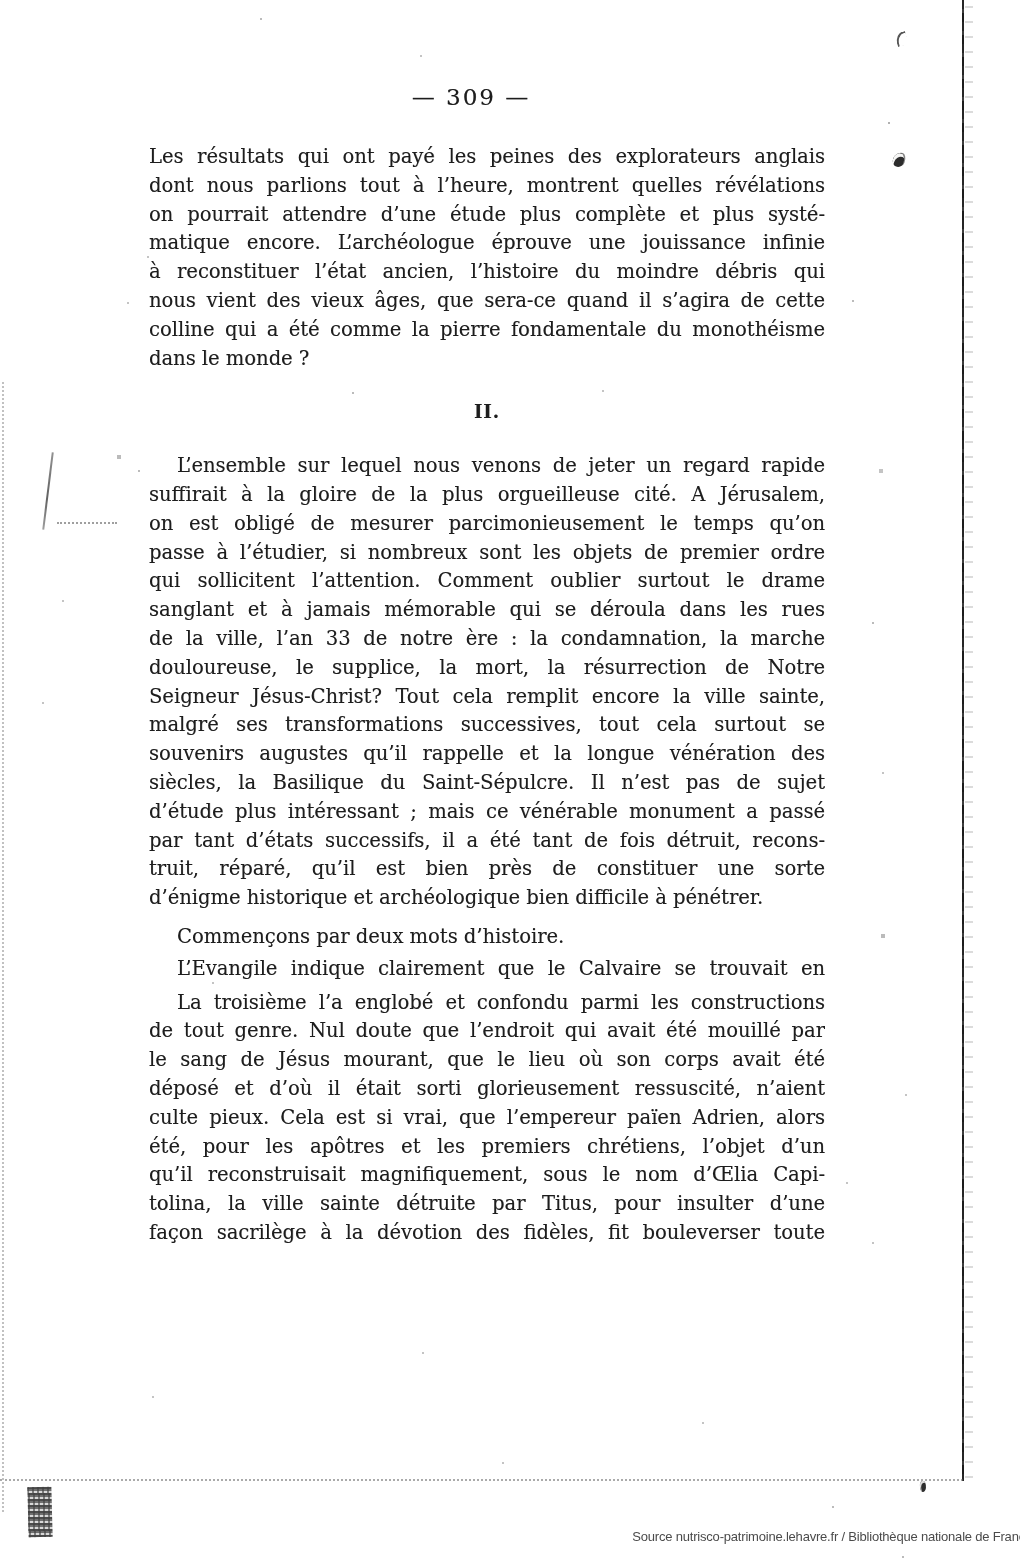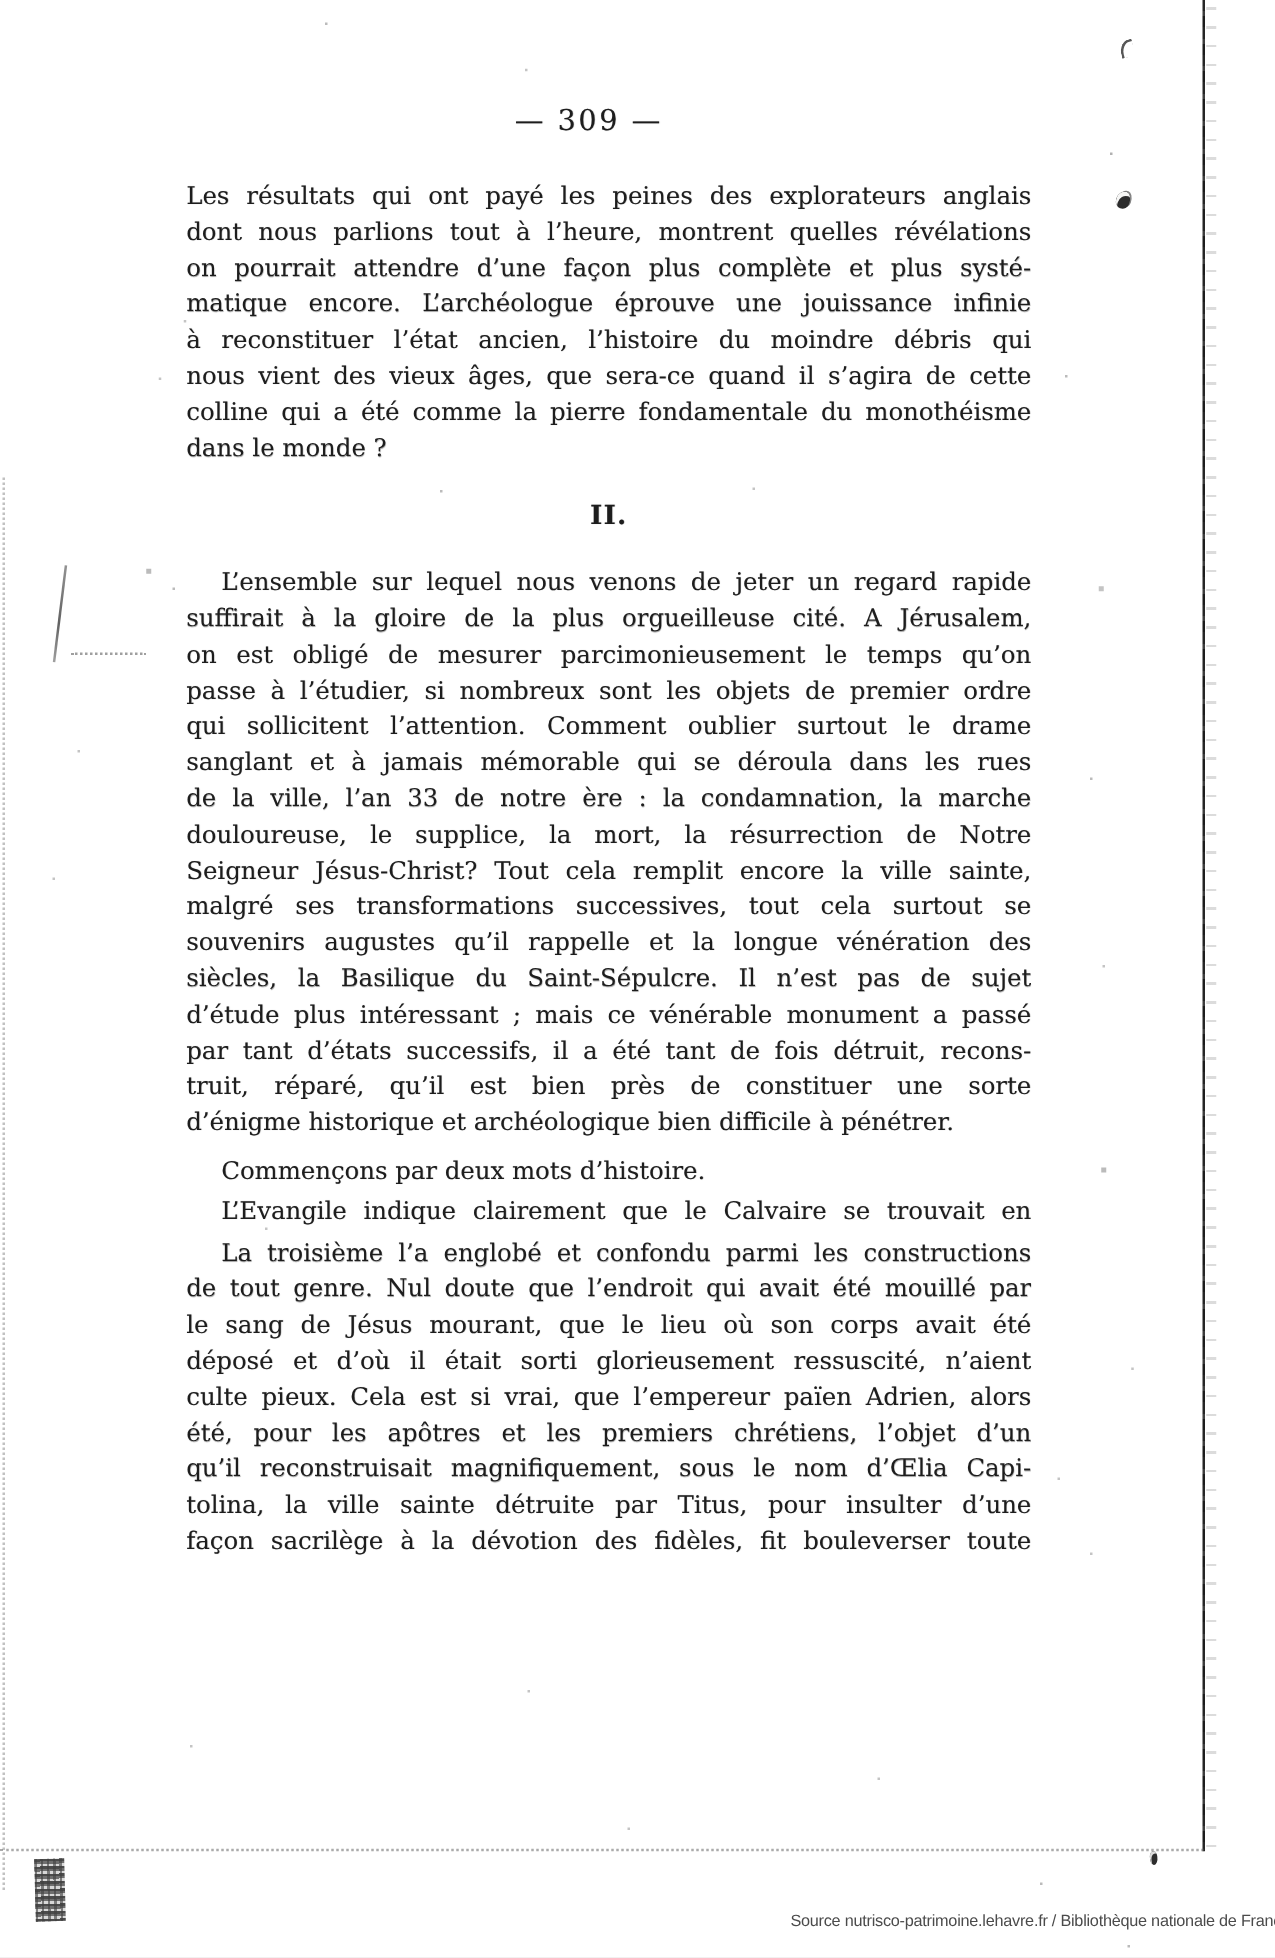--- a/index.html
+++ b/index.html
@@ -20,21 +20,21 @@
     position:absolute; top:143px; left:149px; width:676px;
     font-size:19.5px; line-height:28.8px;
     text-shadow:0.3px 0.3px 0.6px rgba(25,25,25,.4);
   }
   .para { text-align:justify; }
   .line { min-height:28.8px; text-align:justify; text-align-last:left; overflow:hidden; }
   .line.jl { text-align-last:justify; }
   .para.indent .line:first-child { text-indent:28px; }
   .it { }
   .heading {
-    text-align:center; font-size:21px; font-weight:600; letter-spacing:1px;
+    text-align:center; font-size:18px; font-weight:600; letter-spacing:1px;
     line-height:28.8px; text-shadow:0.3px 0.3px 0.6px rgba(25,25,25,.4);
   }
   
   #text-block > .heading { margin-top:25px; }
   #text-block > :nth-child(3) { margin-top:25px; }  
   #text-block > :nth-child(4) { margin-top:10px; }  
   #text-block > :nth-child(5) { margin-top:3px; }   
   #text-block > :nth-child(6) { margin-top:5px; }   
 
   
@@ -124,21 +124,21 @@
   <div class="ink-squiggle-top"></div>
   <div class="ink-blot-mid"></div>
   <div class="ink-blot-bottom"></div>
   <div class="stamp-smudge"></div>
 
   <div class="page-number">— 309 —</div>
   <div id="text-block">
       <div class="para">
         <div class="line jl"><span>Les résultats qui ont payé les peines des explorateurs anglais</span></div>
         <div class="line jl"><span>dont nous parlions tout à l’heure, montrent quelles révélations</span></div>
-        <div class="line jl"><span>on pourrait attendre d’une façon plus complète et plus systé-</span></div>
+        <div class="line jl"><span>on pourrait attendre d’une étude plus complète et plus systé-</span></div>
         <div class="line jl"><span>matique encore. L’archéologue éprouve une jouissance infinie</span></div>
         <div class="line jl"><span>à reconstituer l’état ancien, l’histoire du moindre débris qui</span></div>
         <div class="line jl"><span>nous vient des vieux âges, que sera-ce quand il s’agira de cette</span></div>
         <div class="line jl"><span>colline qui a été comme la pierre fondamentale du monothéisme</span></div>
         <div class="line"><span>dans le monde ?</span></div>
       </div>
       <div class="heading">II.</div>
       <div class="para indent">
         <div class="line jl"><span>L’ensemble sur lequel nous venons de jeter un regard rapide</span></div>
         <div class="line jl"><span>suffirait à la gloire de la plus orgueilleuse cité. A Jérusalem,</span></div>

